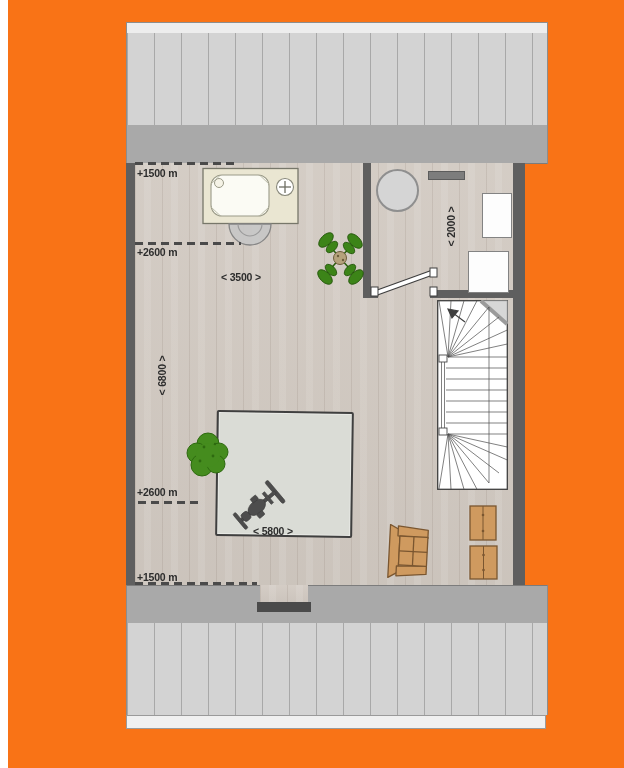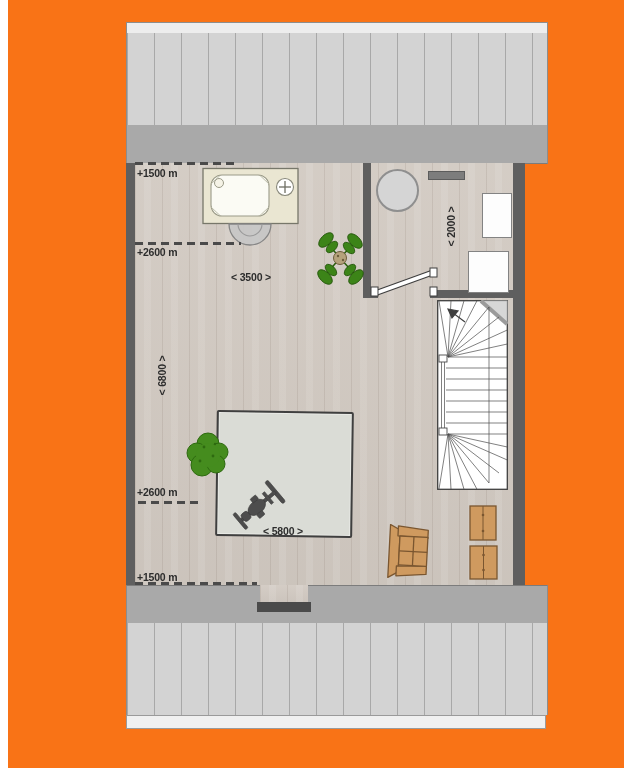--- a/index.html
+++ b/index.html
@@ -30,21 +30,21 @@
   }
   .wall{background:#5f5f5f;}
   .dash{
     height:2.5px;
     background-image:repeating-linear-gradient(90deg,#4a4a4a 0 8px,transparent 8px 13px);
   }
   .lbl{
     font-size:10.5px;font-weight:700;color:#2d2d2d;letter-spacing:-0.2px;
     white-space:nowrap;line-height:13px;
   }
-  .lbl.c{text-align:center;width:60px;}
+  .lbl.c{width:60px;}
   .lbl.v{text-align:center;width:60px;transform:rotate(-90deg);transform-origin:center;}
   .rug{
     background:#dadcd6;border:2px solid #3f3f3f;border-radius:2px;
     transform:rotate(0.8deg);
     box-shadow:inset 0 0 0 1px rgba(255,255,255,0.4);
   }
   .circle-table{background:#d5d5d5;border:2px solid #8f8f8f;border-radius:50%;}
   .vent{background:#7d7d7d;border:1px solid #5c5c5c;}
   .cabinet{background:#fdfdfd;border:1px solid #838383;}
   svg{display:block;}

